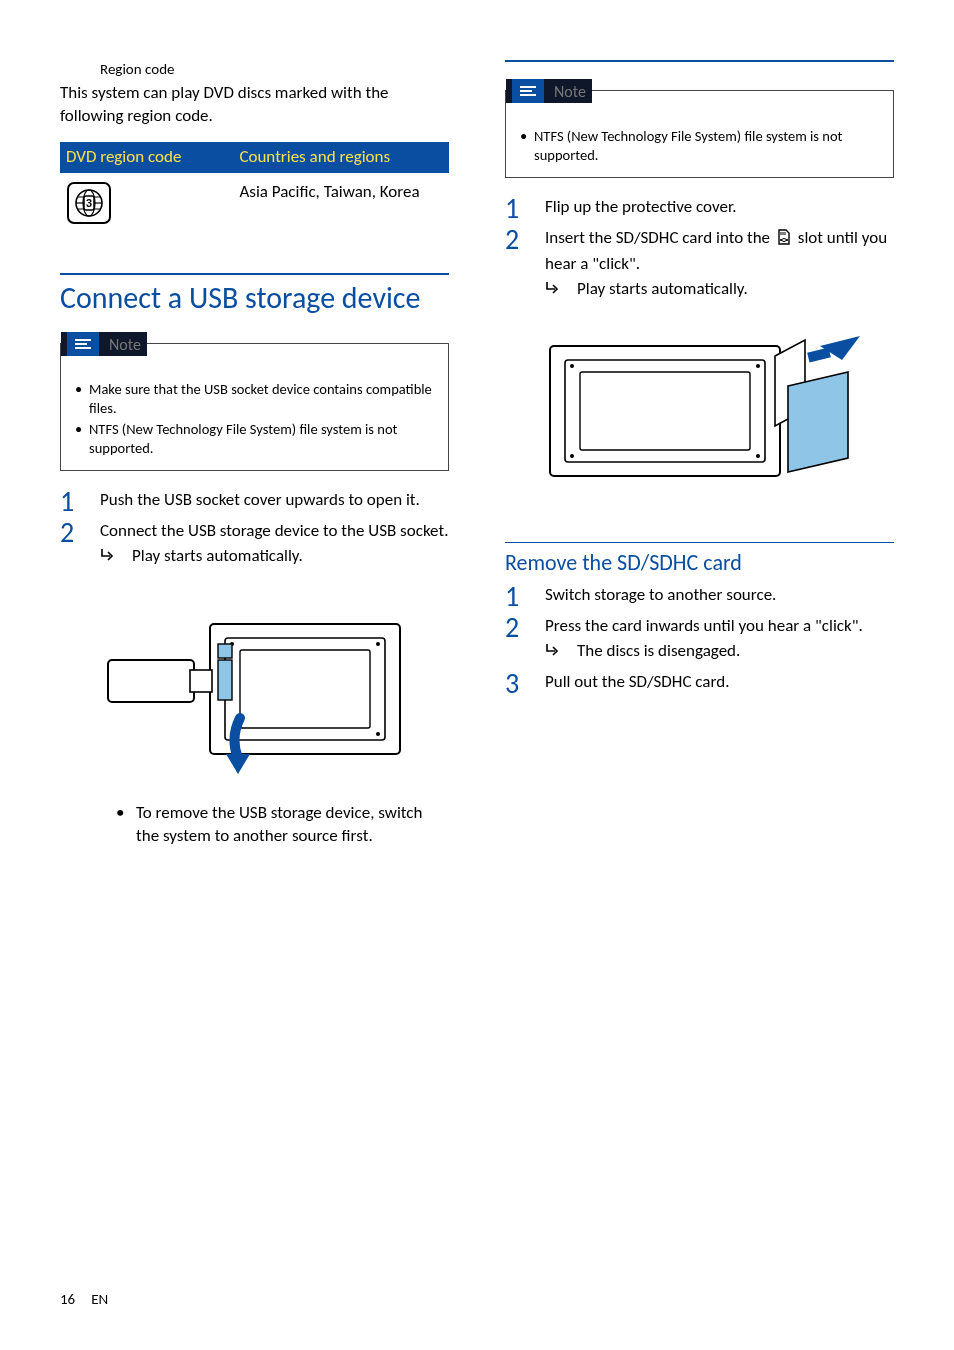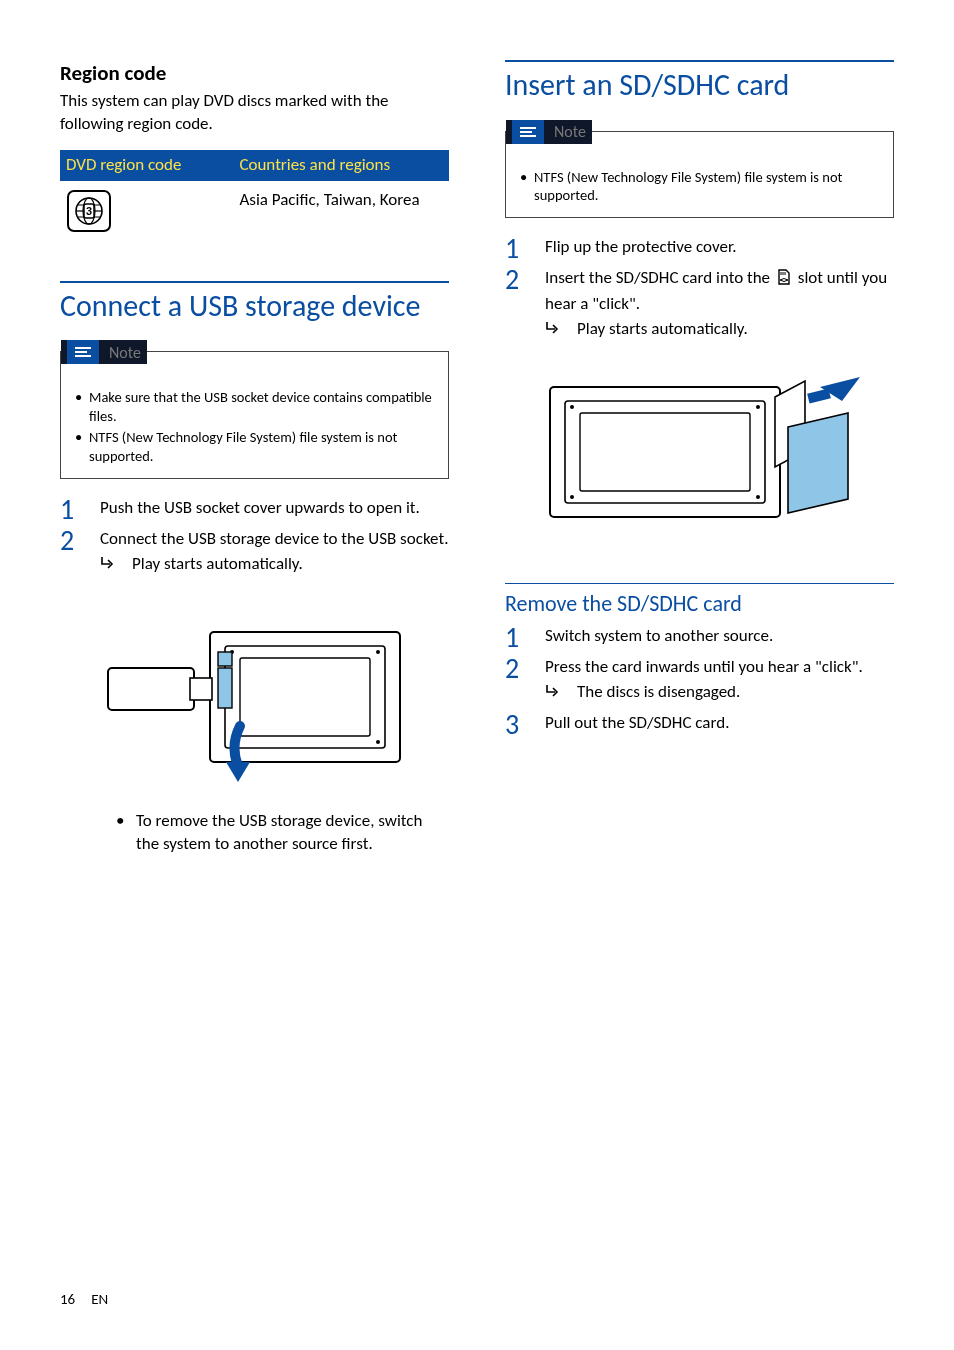--- a/index.html
+++ b/index.html
@@ -16,21 +16,21 @@
   .columns { display: flex; gap: 56px; }
   .col { flex: 1; min-width: 0; }
   .top-rule { border-top: 2px solid #0a4ea2; margin-bottom: 4px; }
   .section-heading {
     color: #0a4ea2;
     font-size: 30px;
     line-height: 1.15;
     font-weight: 400;
     margin: 6px 0 14px;
   }
-  .sub-heading-bold { font-weight: 700; font-size: 21px; margin-bottom: 4px; }
+  .sub-heading-bold { font-weight: 400; font-size: 15px; margin-bottom: 4px; margin-left: 40px; }
   .body-text { font-size: 17px; line-height: 1.35; }
   .table-hdr {
     background: #0a4ea2;
     color: #fde047;
     display: flex;
     font-size: 17px;
     padding: 4px 6px 6px;
     margin-top: 14px;
   }
   .table-hdr .cell-a { width: 46%; }
@@ -174,21 +174,20 @@
     <div class="sub-bullet" style="padding-left:56px">
       <span class="dot">•</span>
       <span>To remove the USB storage device, switch the system to another source first.</span>
     </div>
 
   </div>
 
   <div class="col">
 
     <div class="top-rule"></div>
-    <div class="section-heading">Insert an SD/SDHC card</div>
 
     <div class="note-box">
       <div class="note-tab">
         <div class="icon-badge">
           <svg width="20" height="14" viewBox="0 0 20 14">
             <line x1="2" y1="3" x2="18" y2="3" stroke="#fff" stroke-width="2"></line>
             <line x1="2" y1="7" x2="14" y2="7" stroke="#fff" stroke-width="2"></line>
             <line x1="2" y1="11" x2="18" y2="11" stroke="#fff" stroke-width="2"></line>
           </svg>
         </div>
@@ -240,21 +239,21 @@
         <polygon points="300,30 340,20 322,44" fill="#0a4ea2"></polygon>
         <rect x="288" y="34" width="22" height="10" fill="#0a4ea2" transform="rotate(-14 299 39)"></rect>
       </svg>
     </div>
 
     <div class="thin-rule"></div>
     <div class="subsection-heading">Remove the SD/SDHC card</div>
 
     <ol class="steps">
       <li>
-        <span>Switch system to another source.</span>
+        <span>Switch storage to another source.</span>
       </li>
       <li>
         <span>Press the card inwards until you hear a "click".</span>
         <div class="result">
           <span class="arrow">
             <svg width="16" height="14" viewBox="0 0 16 14">
                 <path d="M2 2 v7 h8 M8 5 l4 4 l-4 4" fill="none" stroke="#000" stroke-width="1.6"></path>
               </svg>
           </span>
           <span>The discs is disengaged.</span>

